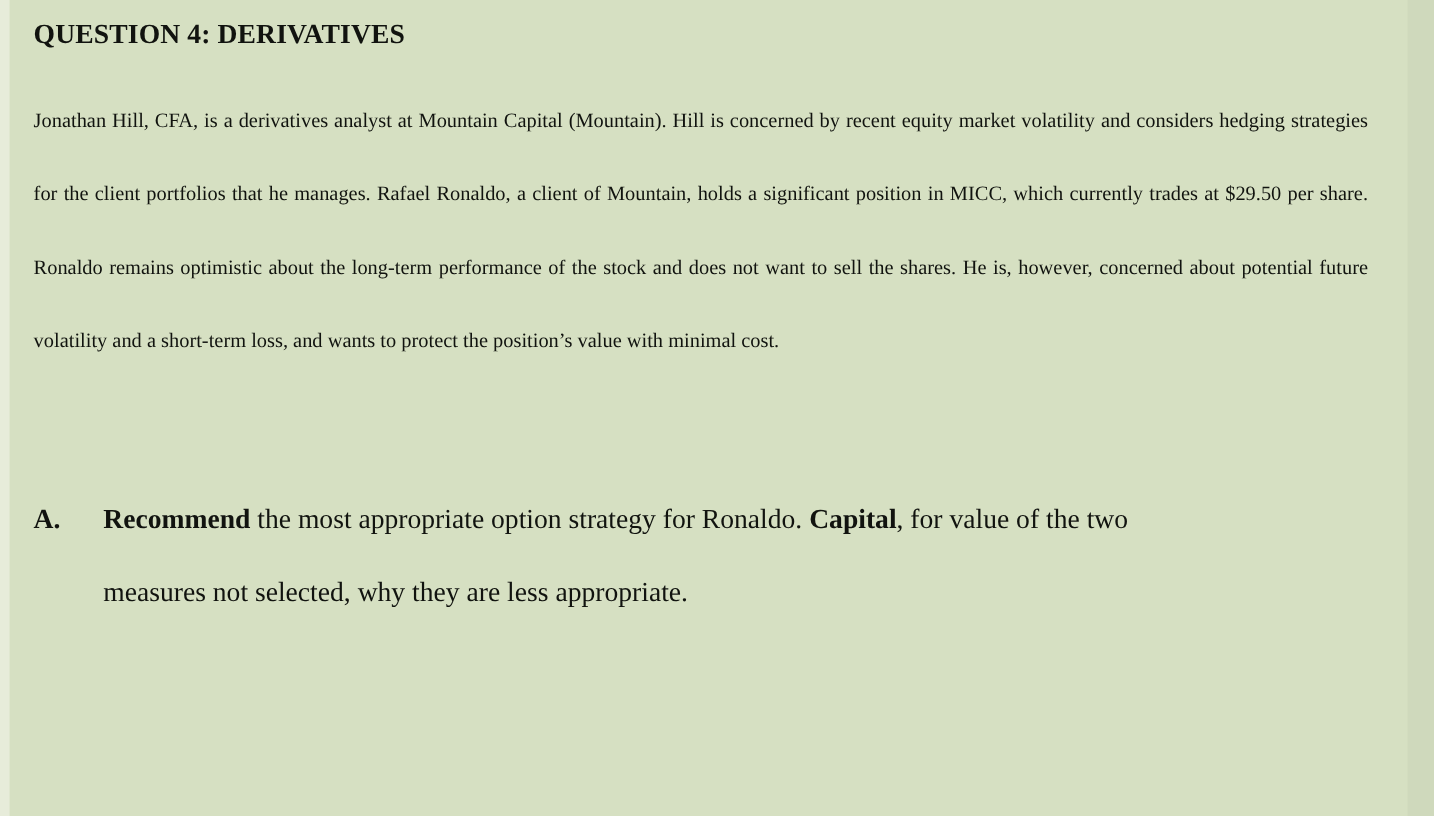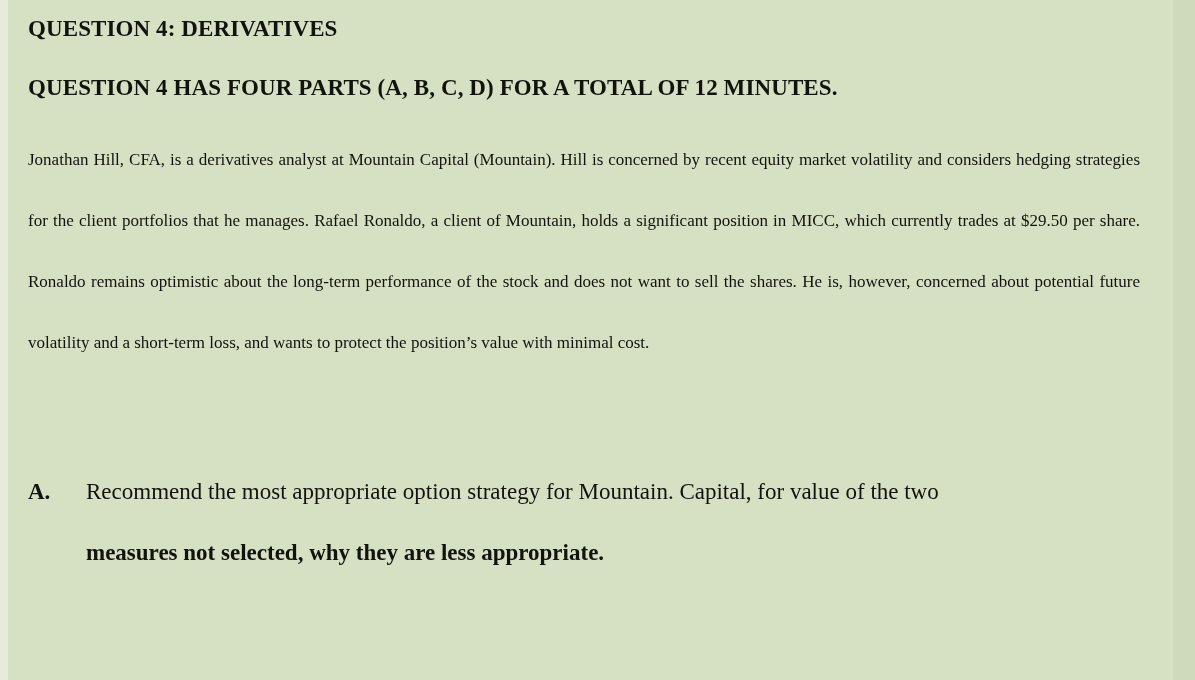--- a/index.html
+++ b/index.html
@@ -80,48 +80,46 @@
     width: 58px;
     flex: 0 0 58px;
   }
   .q-text {
     flex: 1 1 auto;
     text-align: justify;
     text-justify: inter-word;
   }
   .q-text .lastline {
     display: block;
-    font-weight: bold;
   }
   b.strong {
-    font-weight: normal;
+    font-weight: bold;
     margin-top: 40px;
   }
 </style>
 </head>
 <body>
 
 <div class="page">
   <div class="left-edge"></div>
   <div class="right-edge"></div>
 
   <div class="content">
 
     <div class="heading">QUESTION 4: DERIVATIVES</div>
 
-    <div class="heading second">QUESTION 4 HAS FOUR PARTS (A, B, C, D) FOR A TOTAL OF 12 MINUTES.</div>
 
     <div class="vignette-block">
       <p>Jonathan Hill, CFA, is a derivatives analyst at Mountain Capital (Mountain). Hill is concerned by recent equity market volatility and considers hedging strategies for the client portfolios that he manages. Rafael Ronaldo, a client of Mountain, holds a significant position in MICC, which currently trades at $29.50 per share. Ronaldo remains optimistic about the long-term performance of the stock and does not want to sell the shares. He is, however, concerned about potential future volatility and a short-term loss, and wants to protect the position’s value with minimal cost.</p>
     </div>
 
     <div class="spacer"></div>
 
     <div class="question-item">
       <div class="q-label">A.</div>
       <div class="q-text">
-        <b class="strong">Recommend</b><span> the most appropriate option strategy for Mountain. </span><b class="strong">Capital</b><span>, for value of the two</span>
+        <b class="strong">Recommend</b><span> the most appropriate option strategy for Ronaldo. </span><b class="strong">Capital</b><span>, for value of the two</span>
         <span class="lastline">measures not selected, why they are less appropriate.</span>
       </div>
     </div>
 
   </div>
 </div>
 
 </body></html>

